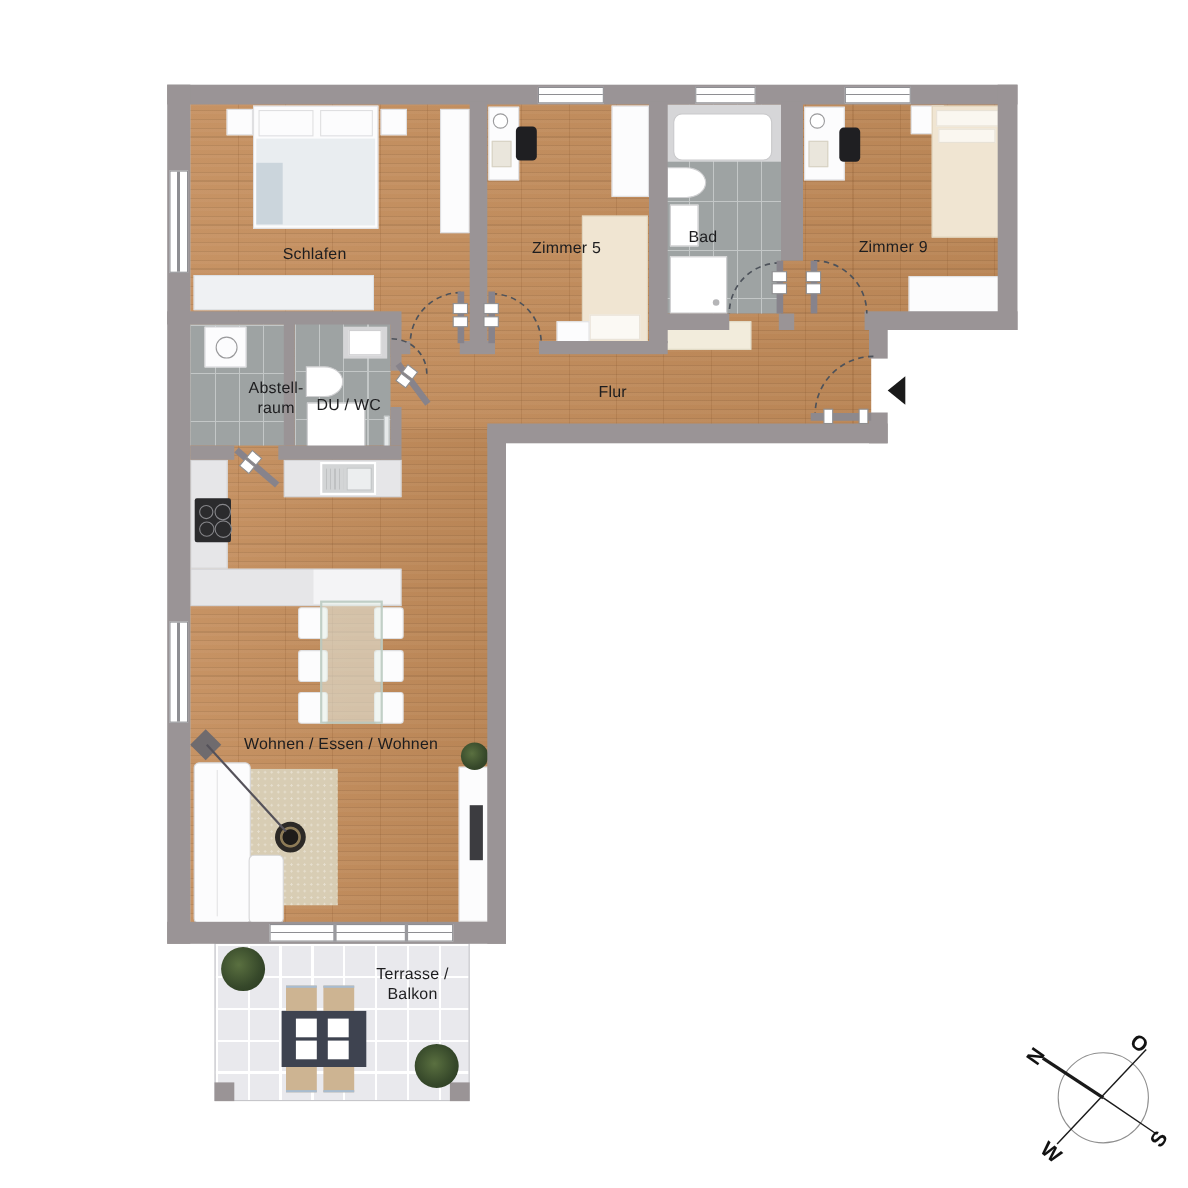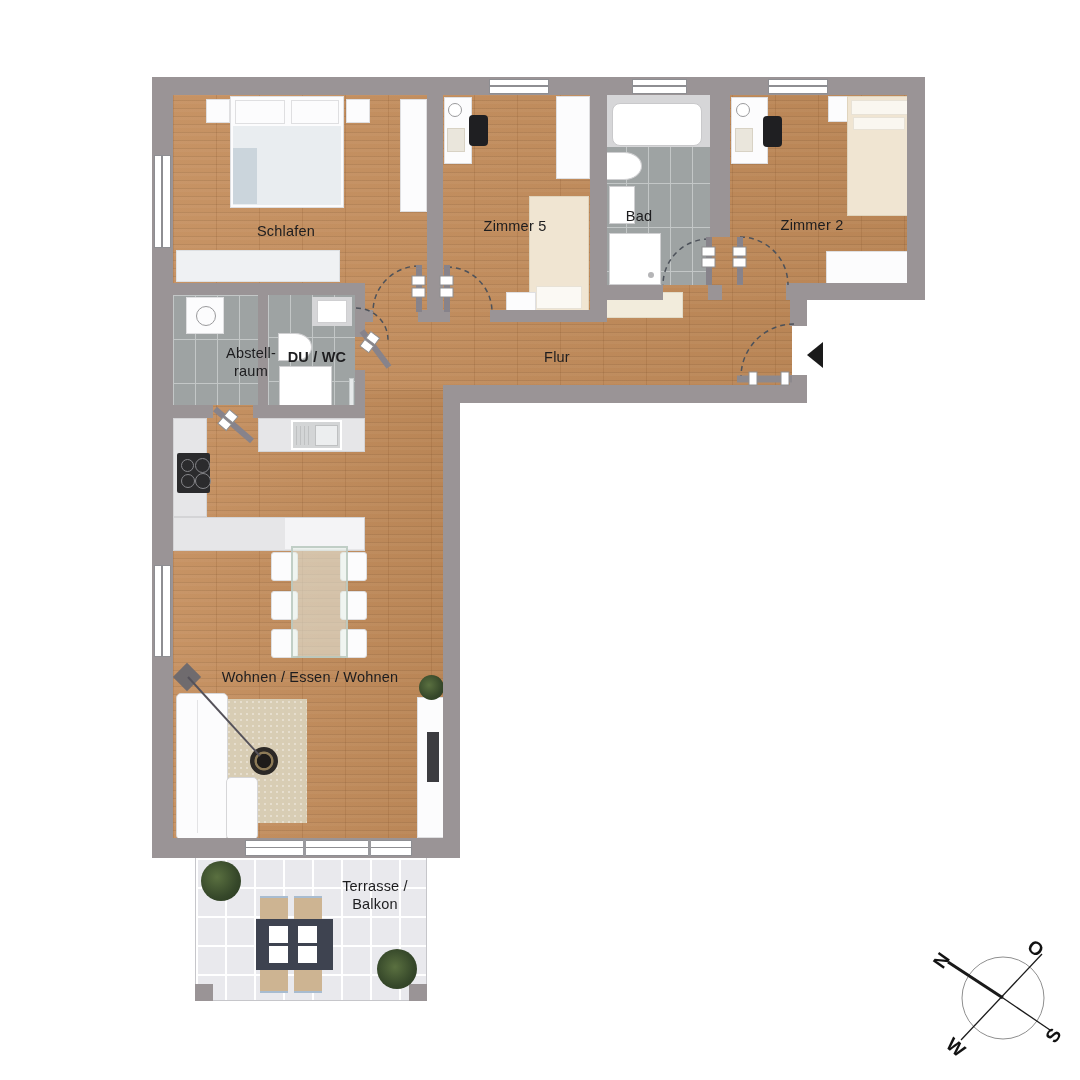--- a/index.html
+++ b/index.html
@@ -224,26 +224,26 @@
       <text x="941" y="967" text-anchor="middle" transform="rotate(-55 941 960)">N</text>
       <text x="1036" y="955" text-anchor="middle" transform="rotate(40 1036 948)">O</text>
       <text x="1053" y="1042" text-anchor="middle" transform="rotate(-55 1053 1035)">S</text>
       <text x="956" y="1054" text-anchor="middle" transform="rotate(40 956 1047)">W</text>
     </g>
   </svg>
 
   <div class="lbl" style="left:236px;top:222px;width:100px;">Schlafen</div>
   <div class="lbl" style="left:465px;top:217px;width:100px;">Zimmer 5</div>
   <div class="lbl" style="left:614px;top:207px;width:50px;">Bad</div>
-  <div class="lbl" style="left:762px;top:216px;width:100px;">Zimmer 2</div>
+  <div class="lbl" style="left:762px;top:216px;width:100px;">Zimmer 9</div>
   <div class="lbl" style="left:173px;top:344px;width:100px;margin-left:28px;">
     <div>Abstell-</div>
     <div>raum</div>
   </div>
-  <div class="lbl" style="left:267px;top:348px;width:100px;font-weight:bold;">DU / WC</div>
+  <div class="lbl" style="left:267px;top:360px;width:100px;">DU / WC</div>
   <div class="lbl" style="left:517px;top:348px;width:80px;">Flur</div>
   <div class="lbl" style="left:210px;top:668px;width:200px;">Wohnen / Essen / Wohnen</div>
   <div class="lbl" style="left:325px;top:877px;width:100px;">
     <div>Terrasse /</div>
     <div>Balkon</div>
   </div>
 
 </div>
 
 </body></html>

